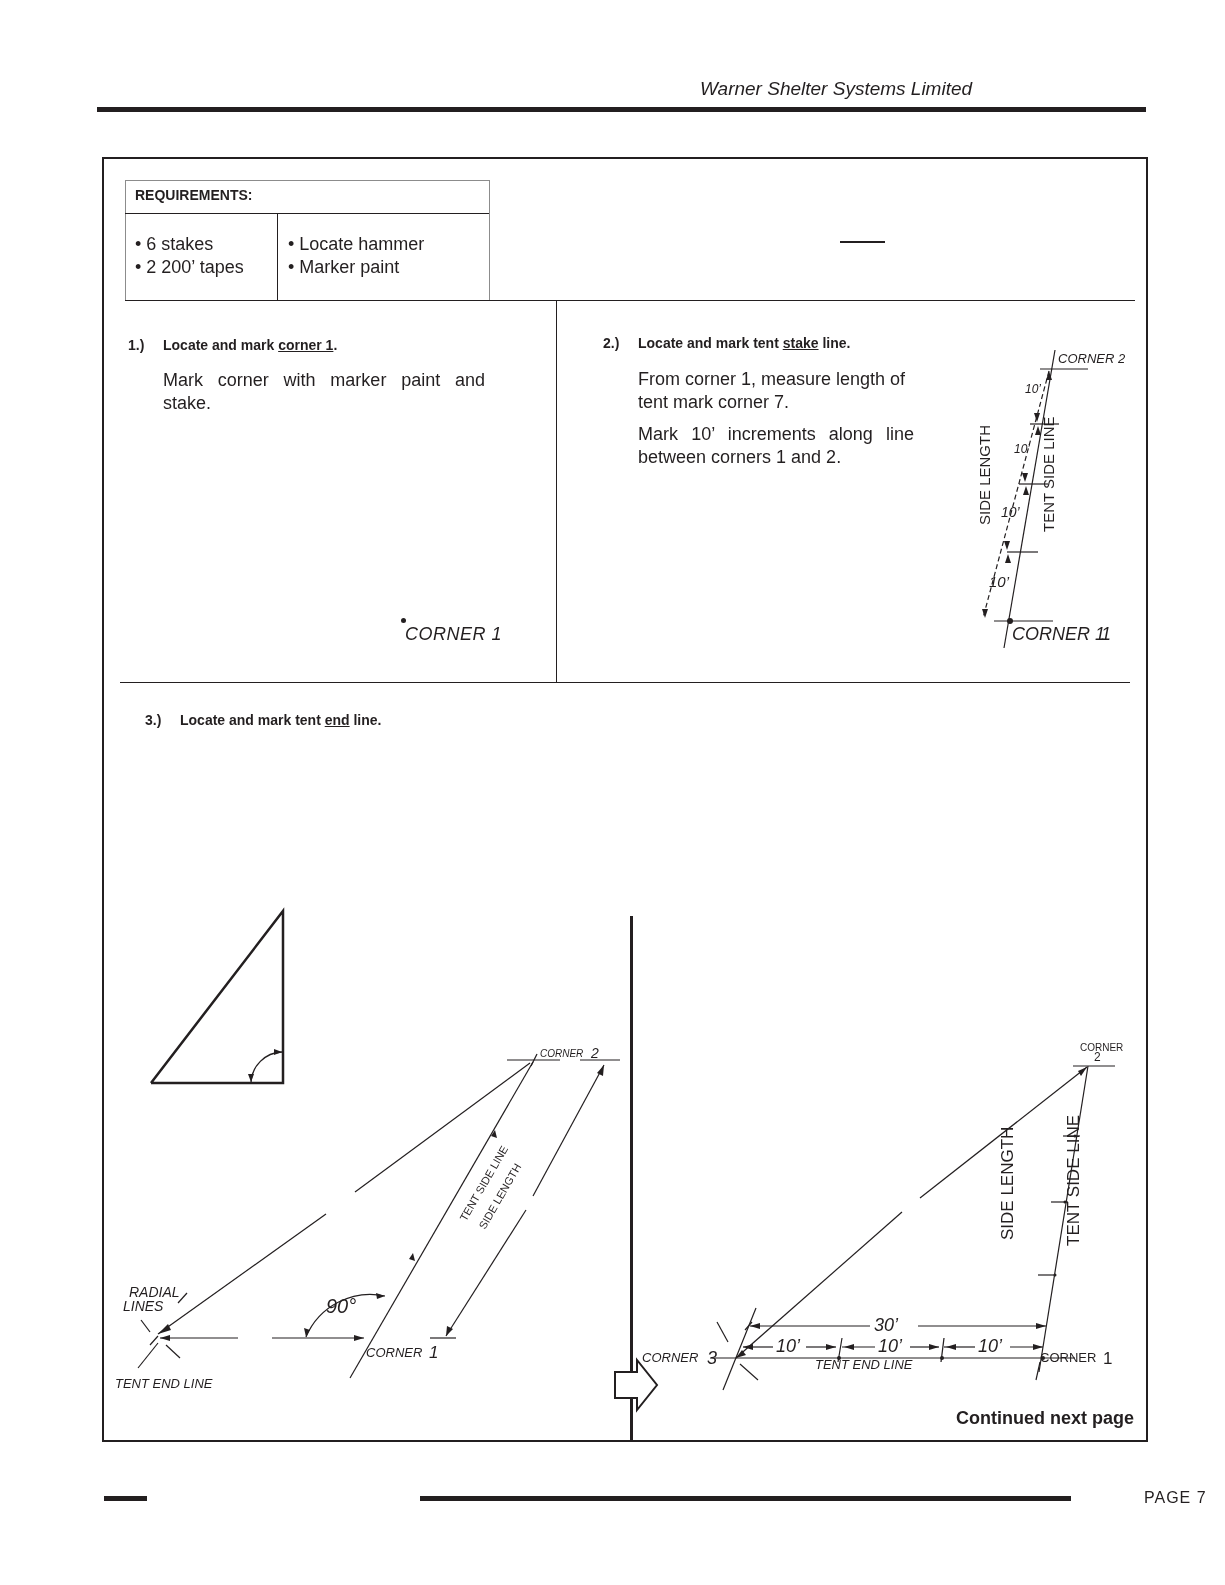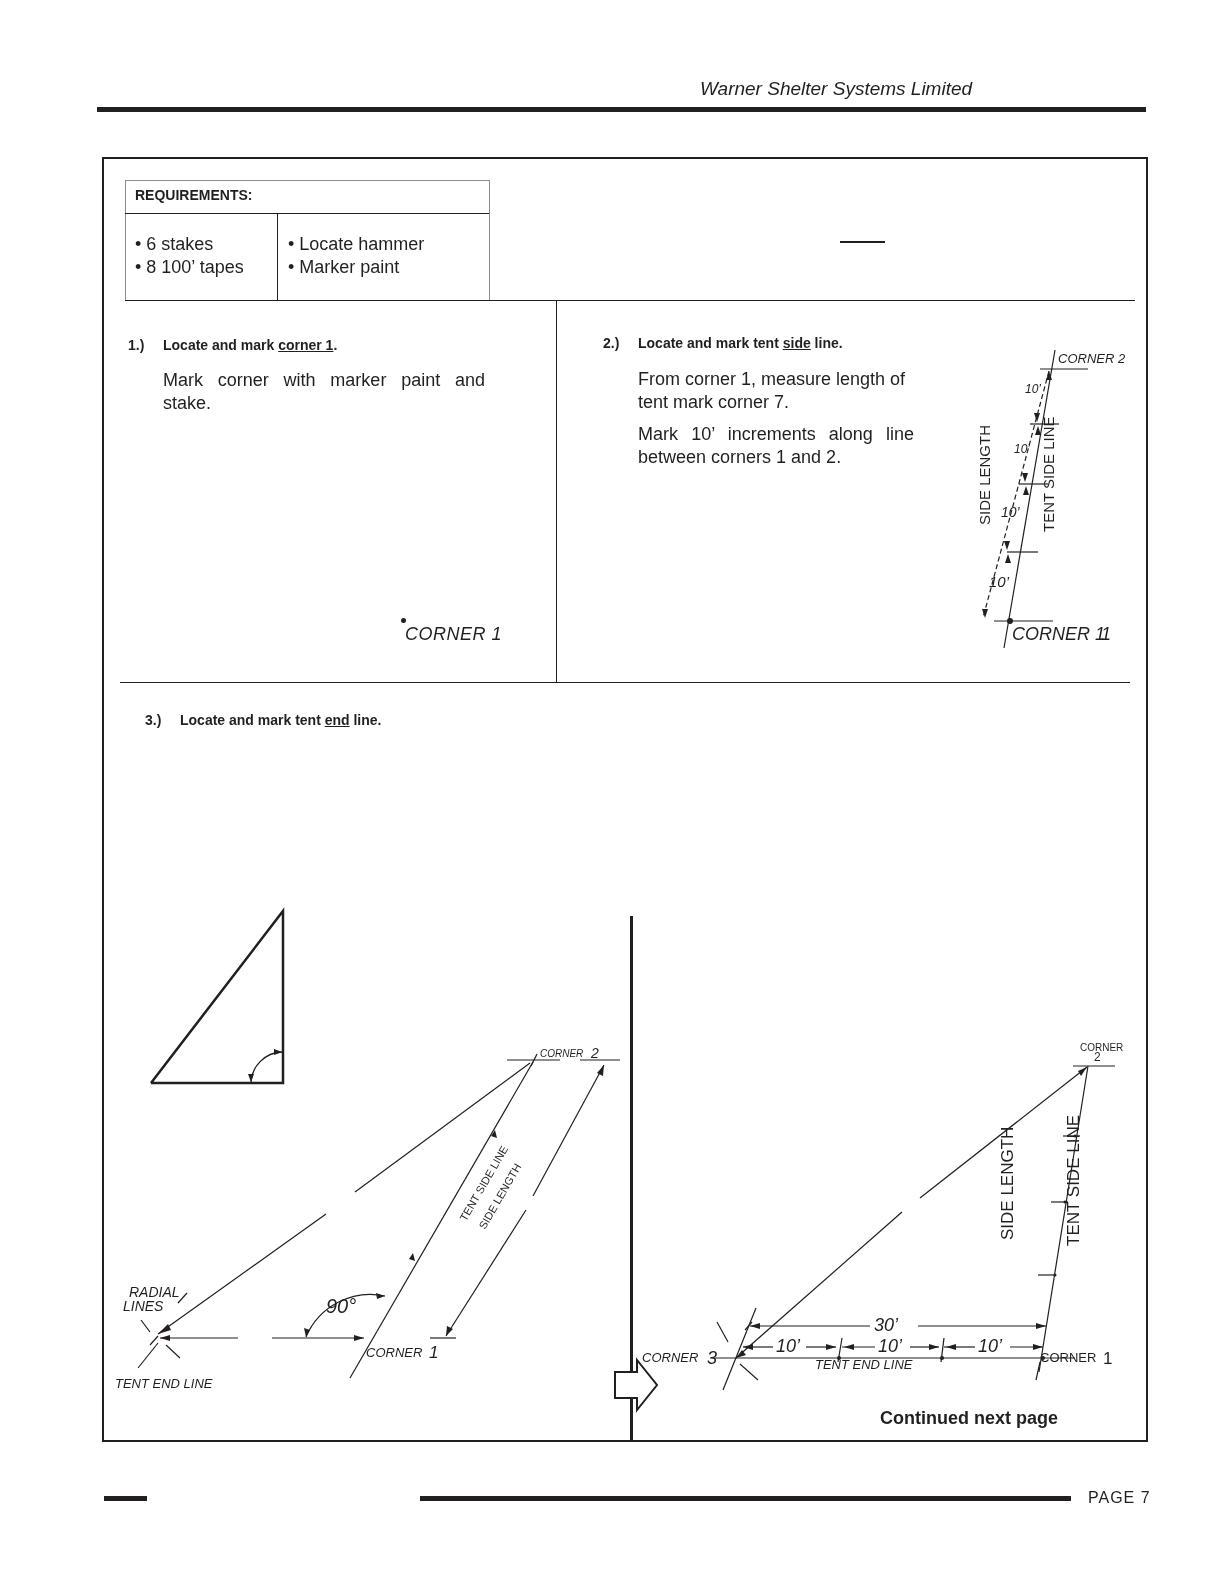--- a/index.html
+++ b/index.html
@@ -16,59 +16,59 @@
   .blank-dash { left:840px; top:241px; width:45px; height:2px; background:#231f20; }
   .hrule1 { left:125px; top:300px; width:1010px; height:1px; background:#231f20; }
   .vrule1 { left:556px; top:300px; width:1px; height:382px; background:#231f20; }
   .hrule2 { left:120px; top:682px; width:1010px; height:1px; background:#231f20; }
   .vrule2 { left:630px; top:916px; width:3px; height:524px; background:#231f20; }
   .step-title { font-size:14px; font-weight:bold; }
   .step-num { display:inline-block; width:35px; }
   .u { text-decoration:underline; }
   .step-body { font-size:18px; line-height:23px; }
   .justify { text-align:justify; }
-  .continued { left:880px; top:1408px; width:254px; text-align:left; font-size:18px; font-weight:bold; }
+  .continued { left:880px; top:1408px; width:254px; text-align:right; font-size:18px; font-weight:bold; }
   .foot-l { left:104px; top:1496px; width:43px; height:5px; background:#231f20; }
   .foot-m { left:420px; top:1496px; width:651px; height:5px; background:#231f20; }
-  .page-num { left:1088px; top:1489px; font-size:16px; letter-spacing:1px; }
+  .page-num { left:1144px; top:1489px; font-size:16px; letter-spacing:1px; }
   svg { position:absolute; left:0; top:0; overflow:visible; }
   .dlabel { font-family:"Liberation Sans", sans-serif; font-style:italic; fill:#231f20; }
 </style>
 </head>
 <body>
 
 <div class="abs company">Warner Shelter Systems Limited</div>
 <div class="abs top-rule"></div>
 
 <div class="abs frame"></div>
 
 <div class="abs req-box"></div>
 <div class="abs req-title">REQUIREMENTS:</div>
 <div class="abs req-sep"></div>
 <div class="abs req-vsep"></div>
 <div class="abs req-item" style="left:135px; top:233px;">• 6  stakes</div>
-<div class="abs req-item" style="left:135px; top:256px;">• 8  100’ tapes</div>
+<div class="abs req-item" style="left:135px; top:256px;">• 2  200’ tapes</div>
 <div class="abs req-item" style="left:288px; top:233px;">• Locate hammer</div>
 <div class="abs req-item" style="left:288px; top:256px;">• Marker paint</div>
 <div class="abs blank-dash"></div>
 
 <div class="abs hrule1"></div>
 <div class="abs vrule1"></div>
 <div class="abs hrule2"></div>
 <div class="abs vrule2"></div>
 
 <div class="abs step-title" style="left:128px; top:337px;">
   <span class="step-num">1.)</span><span>Locate and mark </span><span class="u">corner 1</span><span>.</span>
 </div>
 <div class="abs step-body justify" style="left:163px; top:369px; width:322px;">Mark corner with marker paint and stake.</div>
 <div class="abs" style="left:401px; top:618px; width:5px; height:5px; border-radius:50%; background:#231f20;"></div>
 <div class="abs" style="left:405px; top:624px; font-size:18px; font-style:italic; letter-spacing:0.5px;">CORNER 1</div>
 
 <div class="abs step-title" style="left:603px; top:335px;">
-  <span class="step-num">2.)</span><span>Locate and mark tent </span><span class="u">side</span><span> line.</span>
+  <span class="step-num">2.)</span><span>Locate and mark tent </span><span class="u">stake</span><span> line.</span>
 </div>
 <div class="abs step-body" style="left:638px; top:368px; width:276px;">From corner 1, measure length of tent mark corner 7.</div>
 <div class="abs step-body justify" style="left:638px; top:423px; width:276px;">Mark 10’ increments along line between corners 1 and 2.</div>
 
 <svg width="1225" height="1585">
   <g stroke="#231f20" fill="none" stroke-width="1.2">
 
     <line x1="1055" y1="350" x2="1004" y2="648"></line>
 
     <line x1="1040" y1="369" x2="1088" y2="369"></line>

